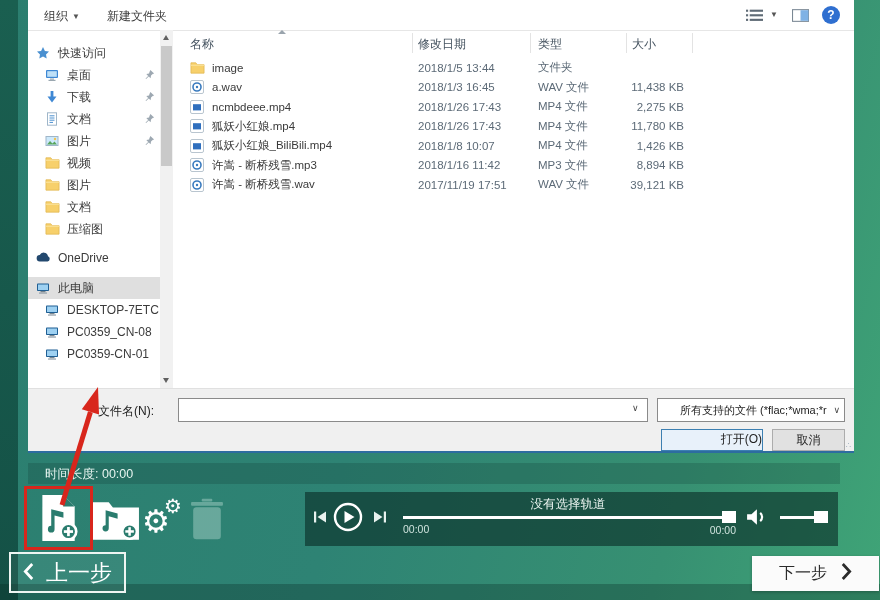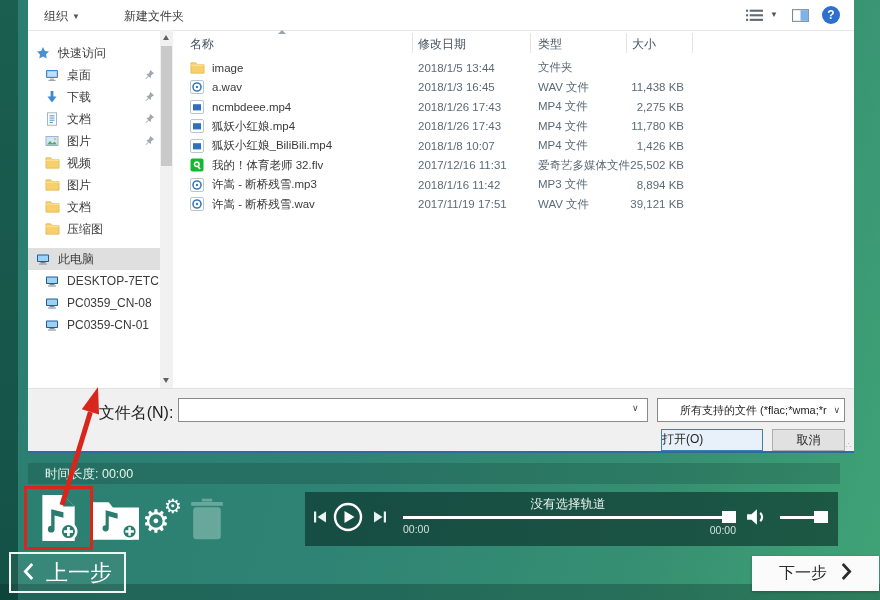--- a/index.html
+++ b/index.html
@@ -49,28 +49,28 @@
   .frow{height:19.5px;display:flex;align-items:center;}
   .c-icon{width:16px;margin-left:17px;flex:0 0 16px;}
   .c-icon svg{display:block;}
   .c-name{width:212px;font-size:11.5px;color:#3a3a3a;white-space:nowrap;overflow:hidden;padding-left:6px;box-sizing:border-box;}
   .c-date{width:120px;font-size:11.5px;color:#5c6a77;white-space:nowrap;}
   .c-type{width:92px;font-size:11.5px;color:#5c6a77;white-space:nowrap;}
   .c-size{width:54px;font-size:11.5px;color:#5c6a77;text-align:right;white-space:nowrap;}
 
   
   .dlg-footer{position:absolute;left:0;top:388px;width:826px;height:62px;background:#f0f0f0;border-top:1px solid #e0e0e0;}
-  .fn-label{position:absolute;left:70px;top:14px;width:76px;text-align:center;font-size:16px;color:#222;}
+  .fn-label{position:absolute;left:70px;top:14px;width:76px;text-align:left;font-size:12px;color:#222;}
   .fn-input{position:absolute;left:150px;top:9px;width:470px;height:24px;border:1px solid #8a8a8a;background:#fff;box-sizing:border-box;font-size:12px;padding:0 18px 0 5px;}
   .fn-input-caret{position:absolute;left:604px;top:14px;font-size:9px;color:#444;}
   .filter-box{position:absolute;left:629px;top:9px;width:188px;height:24px;border:1px solid #8a8a8a;background:#fff;box-sizing:border-box;
     font-size:11px;color:#222;line-height:22px;padding-left:22px;white-space:nowrap;overflow:hidden;}
   .filter-caret{position:absolute;right:4px;top:0;font-size:9px;color:#444;}
   .btn-open{position:absolute;left:633px;top:40px;width:102px;height:22px;background:#e8f1fa;border:1.5px solid #3c7fb1;
-    box-sizing:border-box;font-size:12px;color:#1f1f1f;text-align:left;line-height:19px;}
+    box-sizing:border-box;font-size:12px;color:#1f1f1f;text-align:right;line-height:19px;}
   .btn-cancel{position:absolute;left:744px;top:40px;width:73px;height:22px;background:#e1e1e1;border:1px solid #acacac;
     box-sizing:border-box;font-size:12px;color:#1f1f1f;text-align:center;line-height:20px;}
   .grip{position:absolute;right:3px;bottom:1px;font-size:8px;color:#9fb0be;}
 
   
   .duration-band{position:absolute;left:28px;top:463px;width:812px;height:21px;background:rgba(13,52,45,.22);z-index:2;text-align:right;}
   .duration-label{position:absolute;left:17px;top:3px;font-size:12.5px;color:#e7f5f0;}
   .tool-icons .btn{position:absolute;z-index:2;}
   .gear-big{position:absolute;left:0;top:8px;font-size:31px;color:#fff;line-height:1;}
   .gear-small{position:absolute;left:22px;top:-2px;font-size:20px;color:#fff;line-height:1;}
@@ -94,21 +94,21 @@
 </style>
 </head>
 <body>
 
 <div class="left-strip"></div>
 <div class="bottom-strip"></div>
 
 <div class="dialog">
   <div class="toolbar">
     <span class="tb-item" style="left:16px"><span>组织</span><span class="tb-caret">▼</span></span>
-    <span class="tb-item" style="left:96px">新建文件夹</span>
+    <span class="tb-item" style="left:79px">新建文件夹</span>
     <span class="tb-icon" style="left:718px">
       <svg viewBox="0 0 16 12" width="17" height="13">
           <g fill="#5f6b76">
             <rect x="0" y="0.5" width="2" height="2"></rect>
             <rect x="3.5" y="0.5" width="12.5" height="2"></rect>
             <rect x="0" y="4.8" width="2" height="2"></rect>
             <rect x="3.5" y="4.8" width="12.5" height="2"></rect>
             <rect x="0" y="9.1" width="2" height="2"></rect>
             <rect x="3.5" y="9.1" width="12.5" height="2"></rect>
           </g>
@@ -218,20 +218,28 @@
       </div>
       <div class="side-item lvl1">
         <span class="sicon">
           <svg width="15" height="13" viewBox="0 0 16 13">
             <path d="M1 1.5h5.2l1.6 2H15v9H1z" fill="#f7d06b" stroke="#e0b64f" stroke-width="0.8"></path>
             <path d="M1 3.5h14v1.2H1z" fill="#fbe39b"></path>
           </svg>
         </span>
         <span class="slabel">压缩图</span>
       </div>
+      <div class="side-item gap">
+        <span class="sicon">
+          <svg width="16" height="12" viewBox="0 0 16 11">
+            <path d="M4 10a3.2 3.2 0 01-.3-6.4A4.4 4.4 0 0112 4.7 2.8 2.8 0 0111.6 10z" fill="#22486e"></path>
+          </svg>
+        </span>
+        <span class="slabel">OneDrive</span>
+      </div>
       <div class="side-item gap2 selected">
         <span class="sicon">
           <svg width="14" height="14" viewBox="0 0 14 14">
             <rect x="1" y="2.5" width="12" height="7.5" rx="0.8" fill="#1f5f94"></rect>
             <rect x="2" y="3.5" width="10" height="5.5" fill="#9ed1f2"></rect>
             <rect x="4.5" y="10.2" width="5" height="1" fill="#5a6b77"></rect>
             <rect x="3" y="11.5" width="8" height="1.1" fill="#8b98a2"></rect>
           </svg>
         </span>
         <span class="slabel">此电脑</span>
@@ -346,34 +354,20 @@
           </svg>
         </span>
         <span class="c-name">狐妖小红娘_BiliBili.mp4</span>
         <span class="c-date">2018/1/8 10:07</span>
         <span class="c-type">MP4 文件</span>
         <span class="c-size">1,426 KB</span>
       </div>
       <div class="frow">
         <span class="c-icon">
           <svg width="14" height="14" viewBox="0 0 14 14">
-            <rect x="0.5" y="0.5" width="13" height="13" rx="2" fill="#12b830"></rect>
-            <circle cx="6.8" cy="6.3" r="3" fill="#fff"></circle>
-            <circle cx="6.8" cy="6.3" r="1.4" fill="#12b830"></circle>
-            <rect x="8.2" y="8.2" width="1.8" height="3.2" fill="#fff" transform="rotate(-40 9.1 9.8)"></rect>
-          </svg>
-        </span>
-        <span class="c-name">我的！体育老师 32.flv</span>
-        <span class="c-date">2017/12/16 11:31</span>
-        <span class="c-type">爱奇艺多媒体文件</span>
-        <span class="c-size">25,502 KB</span>
-      </div>
-      <div class="frow">
-        <span class="c-icon">
-          <svg width="14" height="14" viewBox="0 0 14 14">
             <rect x="0.5" y="0.5" width="13" height="13" rx="1.5" fill="#fff" stroke="#b9c5cf"></rect>
             <circle cx="7" cy="7" r="4" fill="none" stroke="#3a7bbf" stroke-width="1.6"></circle>
             <circle cx="7" cy="7" r="1.2" fill="#3a7bbf"></circle>
           </svg>
         </span>
         <span class="c-name">许嵩 - 断桥残雪.mp3</span>
         <span class="c-date">2018/1/16 11:42</span>
         <span class="c-type">MP3 文件</span>
         <span class="c-size">8,894 KB</span>
       </div>

